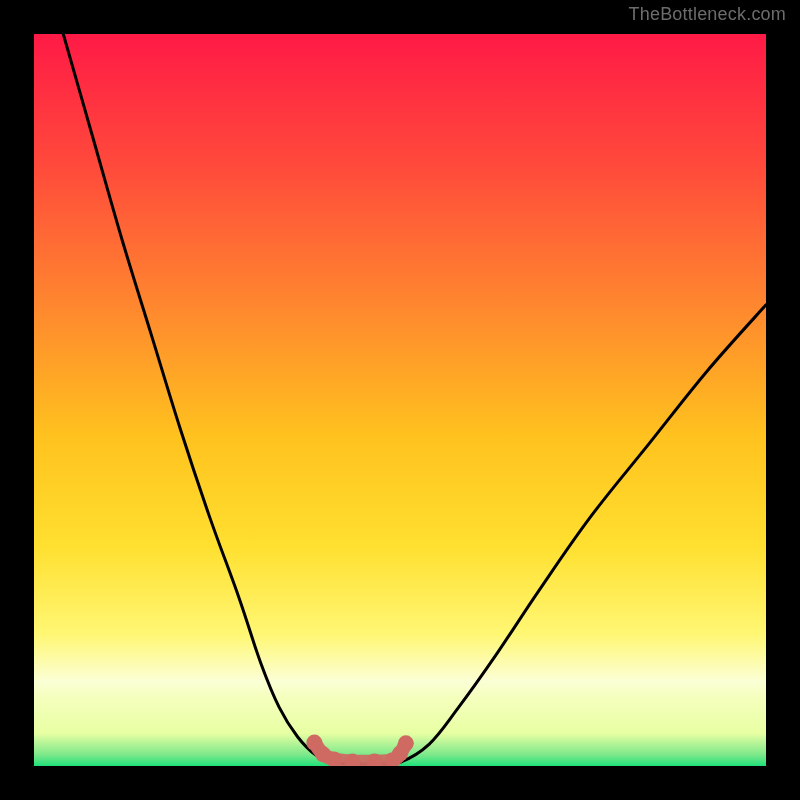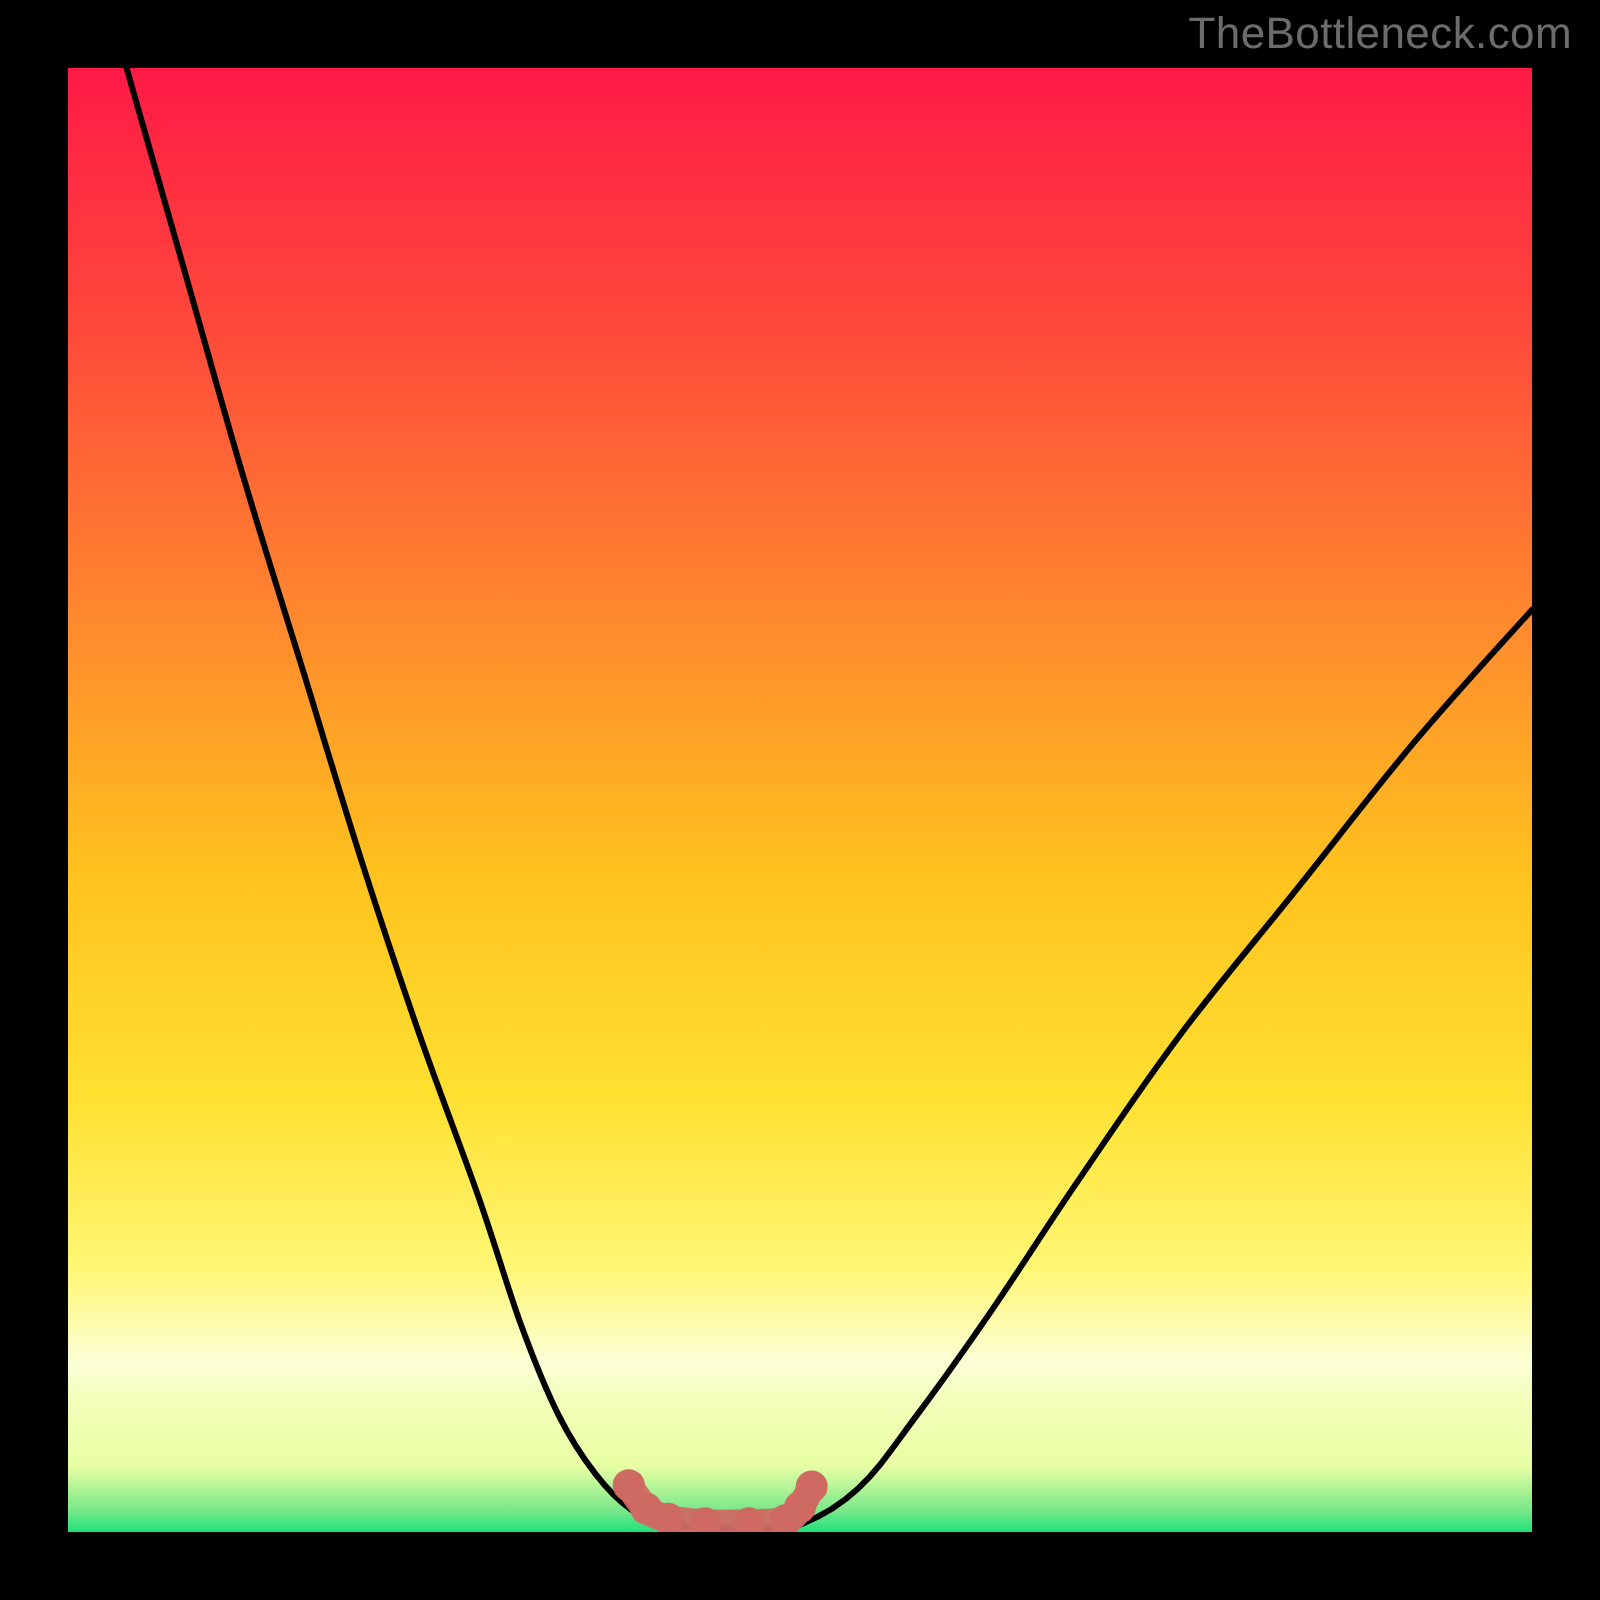--- a/index.html
+++ b/index.html
@@ -17,21 +17,21 @@
     top: 0;
     width: 800px;
     height: 800px;
     background: #000;
   }
   .watermark {
     position: absolute;
     top: 4px;
     right: 14px;
     color: #6c6c6c;
-    font-size: 22px;
+    font-size: 18px;
     font-weight: 400;
     letter-spacing: 0.2px;
     z-index: 5;
   }
   svg.plot {
     position: absolute;
     left: 34px;
     top: 34px;
     width: 732px;
     height: 732px;

